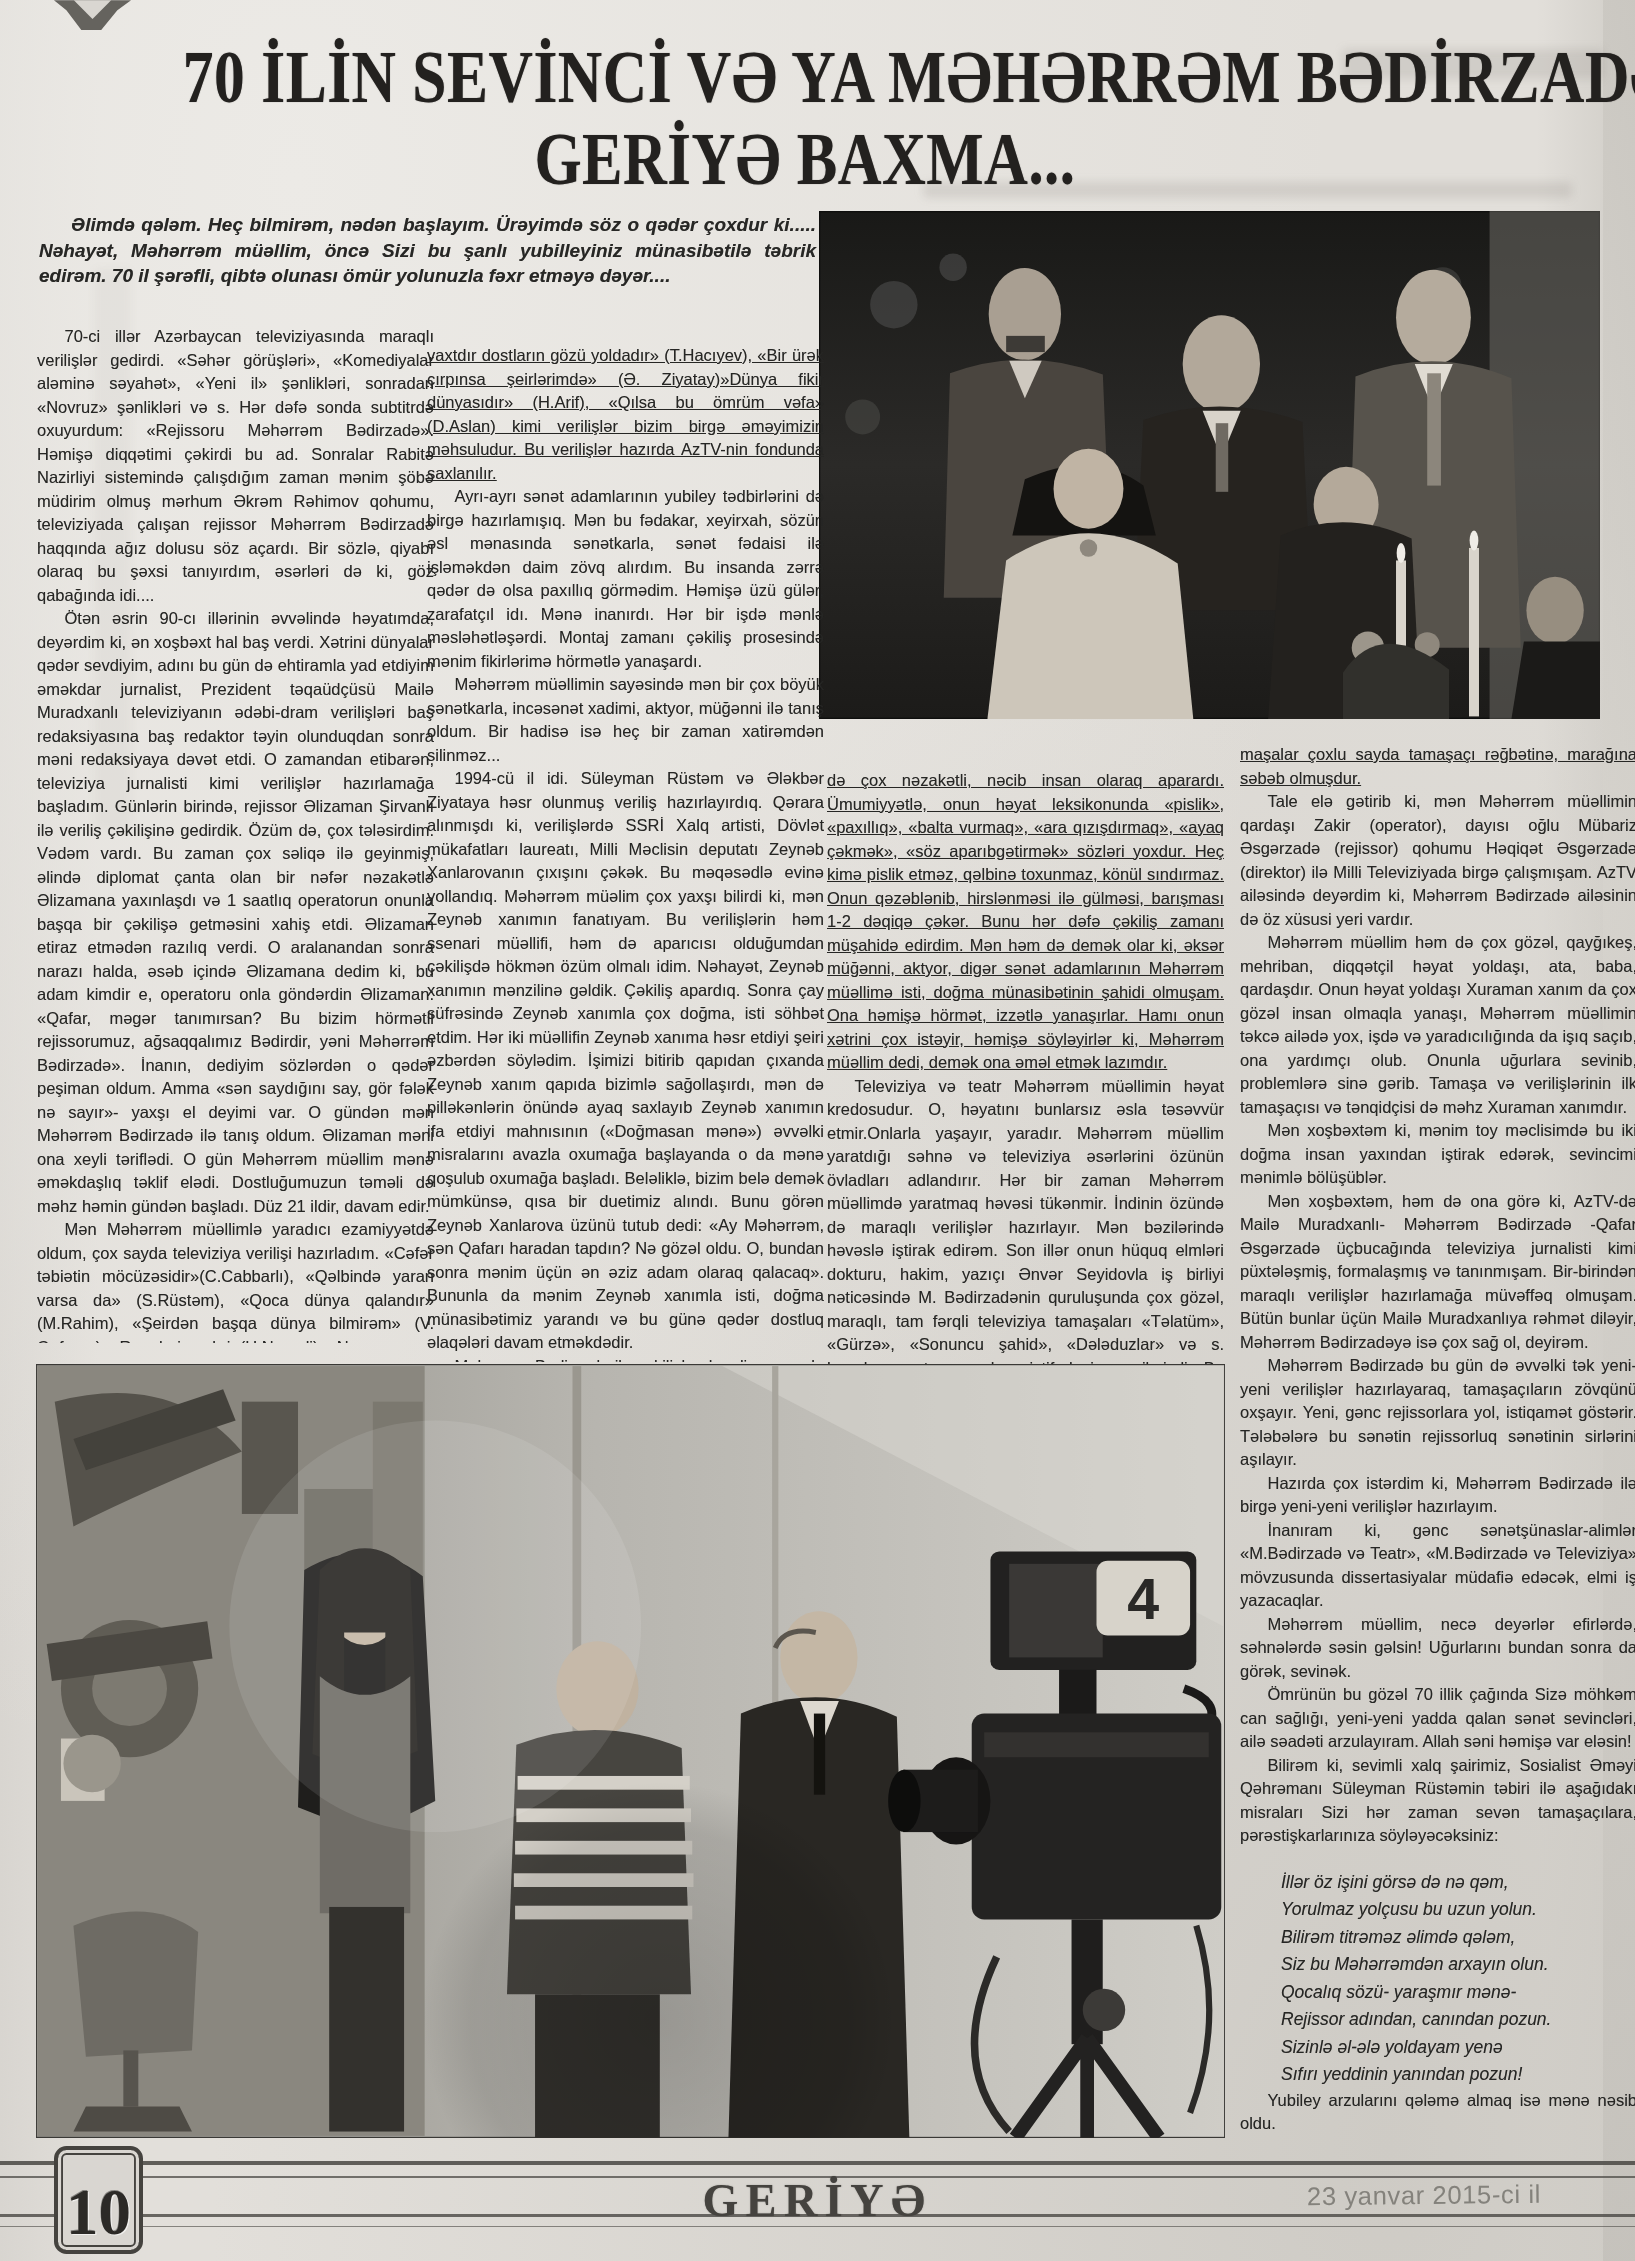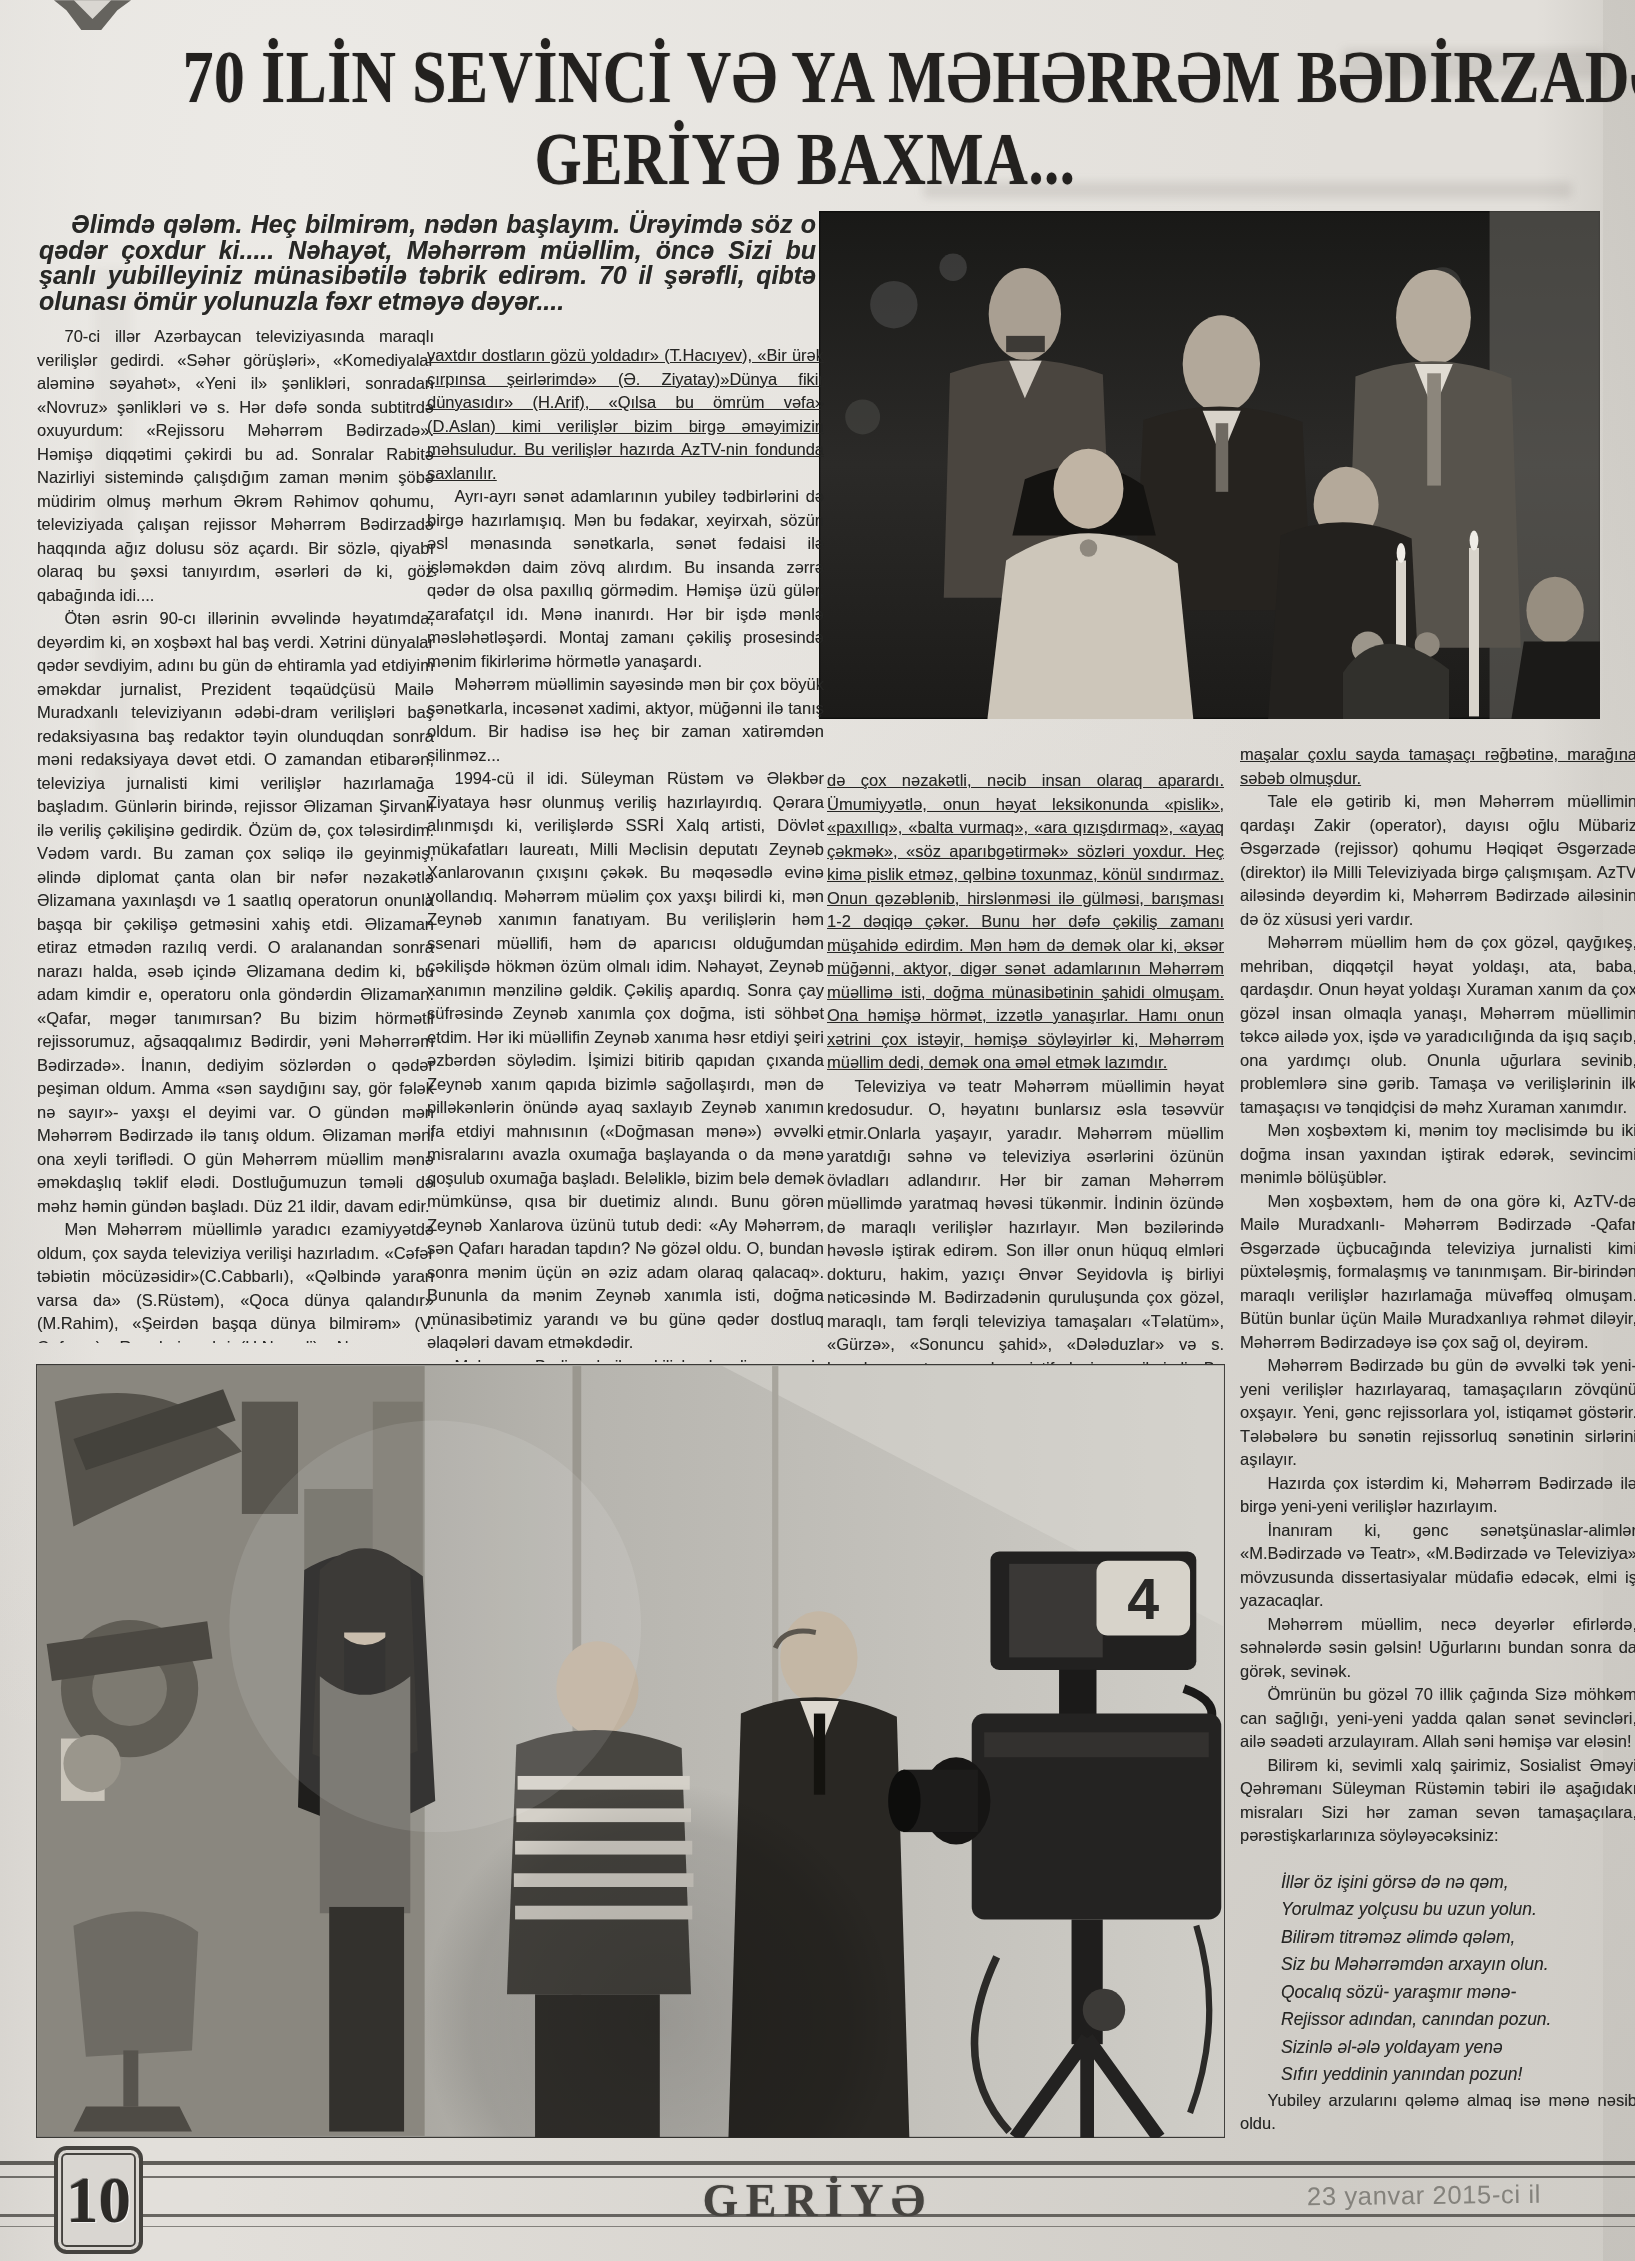--- a/index.html
+++ b/index.html
@@ -19,21 +19,21 @@
   
   .title{position:absolute;left:18.7px;right:44px;top:36px;text-align:center;
     font-family:"Liberation Serif", serif;font-weight:bold;color:#23211f;
     text-shadow:0 0 1.2px rgba(30,28,26,.45);}
   .title .ln{display:inline-block;white-space:nowrap;font-size:75px;line-height:82px;
     transform:scaleX(.82);transform-origin:center top;letter-spacing:0.6px;}
   .title .ln2{font-size:74px;}
   .bleed{position:absolute;background:rgba(116,113,106,.16);filter:blur(4.4px);border-radius:5px;}
   
   .intro{position:absolute;left:39px;top:212px;width:777px;
-    font-weight:bold;font-style:italic;font-size:25px;line-height:25.6px;
+    font-weight:bold;font-style:italic;font-size:19px;line-height:25.6px;
     text-align:justify;color:#272725;text-shadow:0 0 0.6px rgba(30,30,30,.4);}
   .intro p{margin:0;text-indent:32px;}
   
   .col{position:absolute;width:397px;text-align:justify;font-size:16.5px;line-height:23.5px;
     color:#262624;overflow:hidden;text-shadow:0 0 0.6px rgba(40,40,40,.35);}
   .col p{margin:0;text-indent:27.5px;}
   .col p.noind{text-indent:0;text-decoration:underline;}
   .c1{left:37px;top:325px;height:1018px;}
   .c2{left:427px;top:344px;height:1018px;}
   .c3{left:827px;top:769px;height:630px;}
@@ -48,21 +48,21 @@
   .photo-bottom{left:36px;top:1364px;}
   
   .rule{position:absolute;left:0;width:1635px;}
   .rule-top{top:2161px;height:11.2px;border-top:4.4px solid rgba(74,72,68,.85);
     border-bottom:2.5px solid rgba(86,84,80,.8);}
   .rule-bottom{top:2214px;height:8.7px;border-top:3.1px solid rgba(74,72,68,.8);
     border-bottom:1.9px solid rgba(94,92,88,.7);}
   .pagebox{position:absolute;left:54px;top:2146px;width:81px;height:100px;
     border:4.4px solid #45433f;border-radius:12.5px;background:#d9d6d1;
     box-shadow:inset 0 0 0 3.1px #d9d6d1, inset 0 0 0 5px #45433f;
-    display:flex;align-items:center;justify-content:center;
+    display:flex;align-items:flex-end;justify-content:center;
     font-family:"Liberation Serif",serif;font-weight:bold;font-size:65px;color:#2c2a27;
     text-shadow:1.2px 1.2px 0 rgba(255,255,255,.6), -0.6px -0.6px 0 rgba(0,0,0,.4);}
   .brand{position:absolute;left:0;right:0;top:2174px;text-align:center;
     font-family:"Liberation Serif",serif;font-weight:bold;font-size:46px;letter-spacing:7.5px;
     color:#45433f;text-shadow:0 0 1.2px rgba(50,48,44,.5);}
   .date{position:absolute;right:94px;top:2181px;font-size:25.6px;color:#84827c;
     letter-spacing:0.6px;transform:rotate(-.6deg);}
 </style>
 </head>
 <body>

